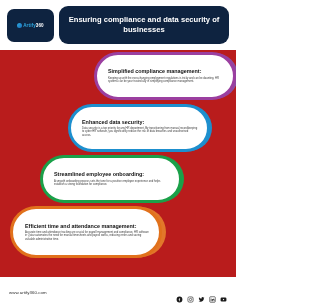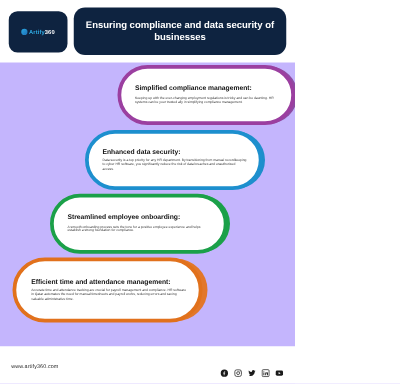--- a/index.html
+++ b/index.html
@@ -3,21 +3,21 @@
 <meta charset="utf-8">
 <style>
   html,body{margin:0;padding:0;}
   body{
     width:236px;height:307px;
     background:#ffffff;
     font-family:"Liberation Sans", sans-serif;
     overflow:hidden;
     position:relative;
   }
-  .page{position:absolute;inset:0;background:#c4b5fd;padding-left:40px;}
+  .page{position:absolute;inset:0;background:#b91c1c;padding-left:40px;}
 
   
   .header{
     position:absolute;left:0;top:0;width:236px;height:50px;
     display:flex;align-items:center;gap:5px;padding:0 7px;
     box-sizing:border-box;background:#ffffff;
   }
   .logo-box{
     width:47px;height:33px;border-radius:7px;
     background:#0e2340;display:flex;align-items:center;justify-content:center;

